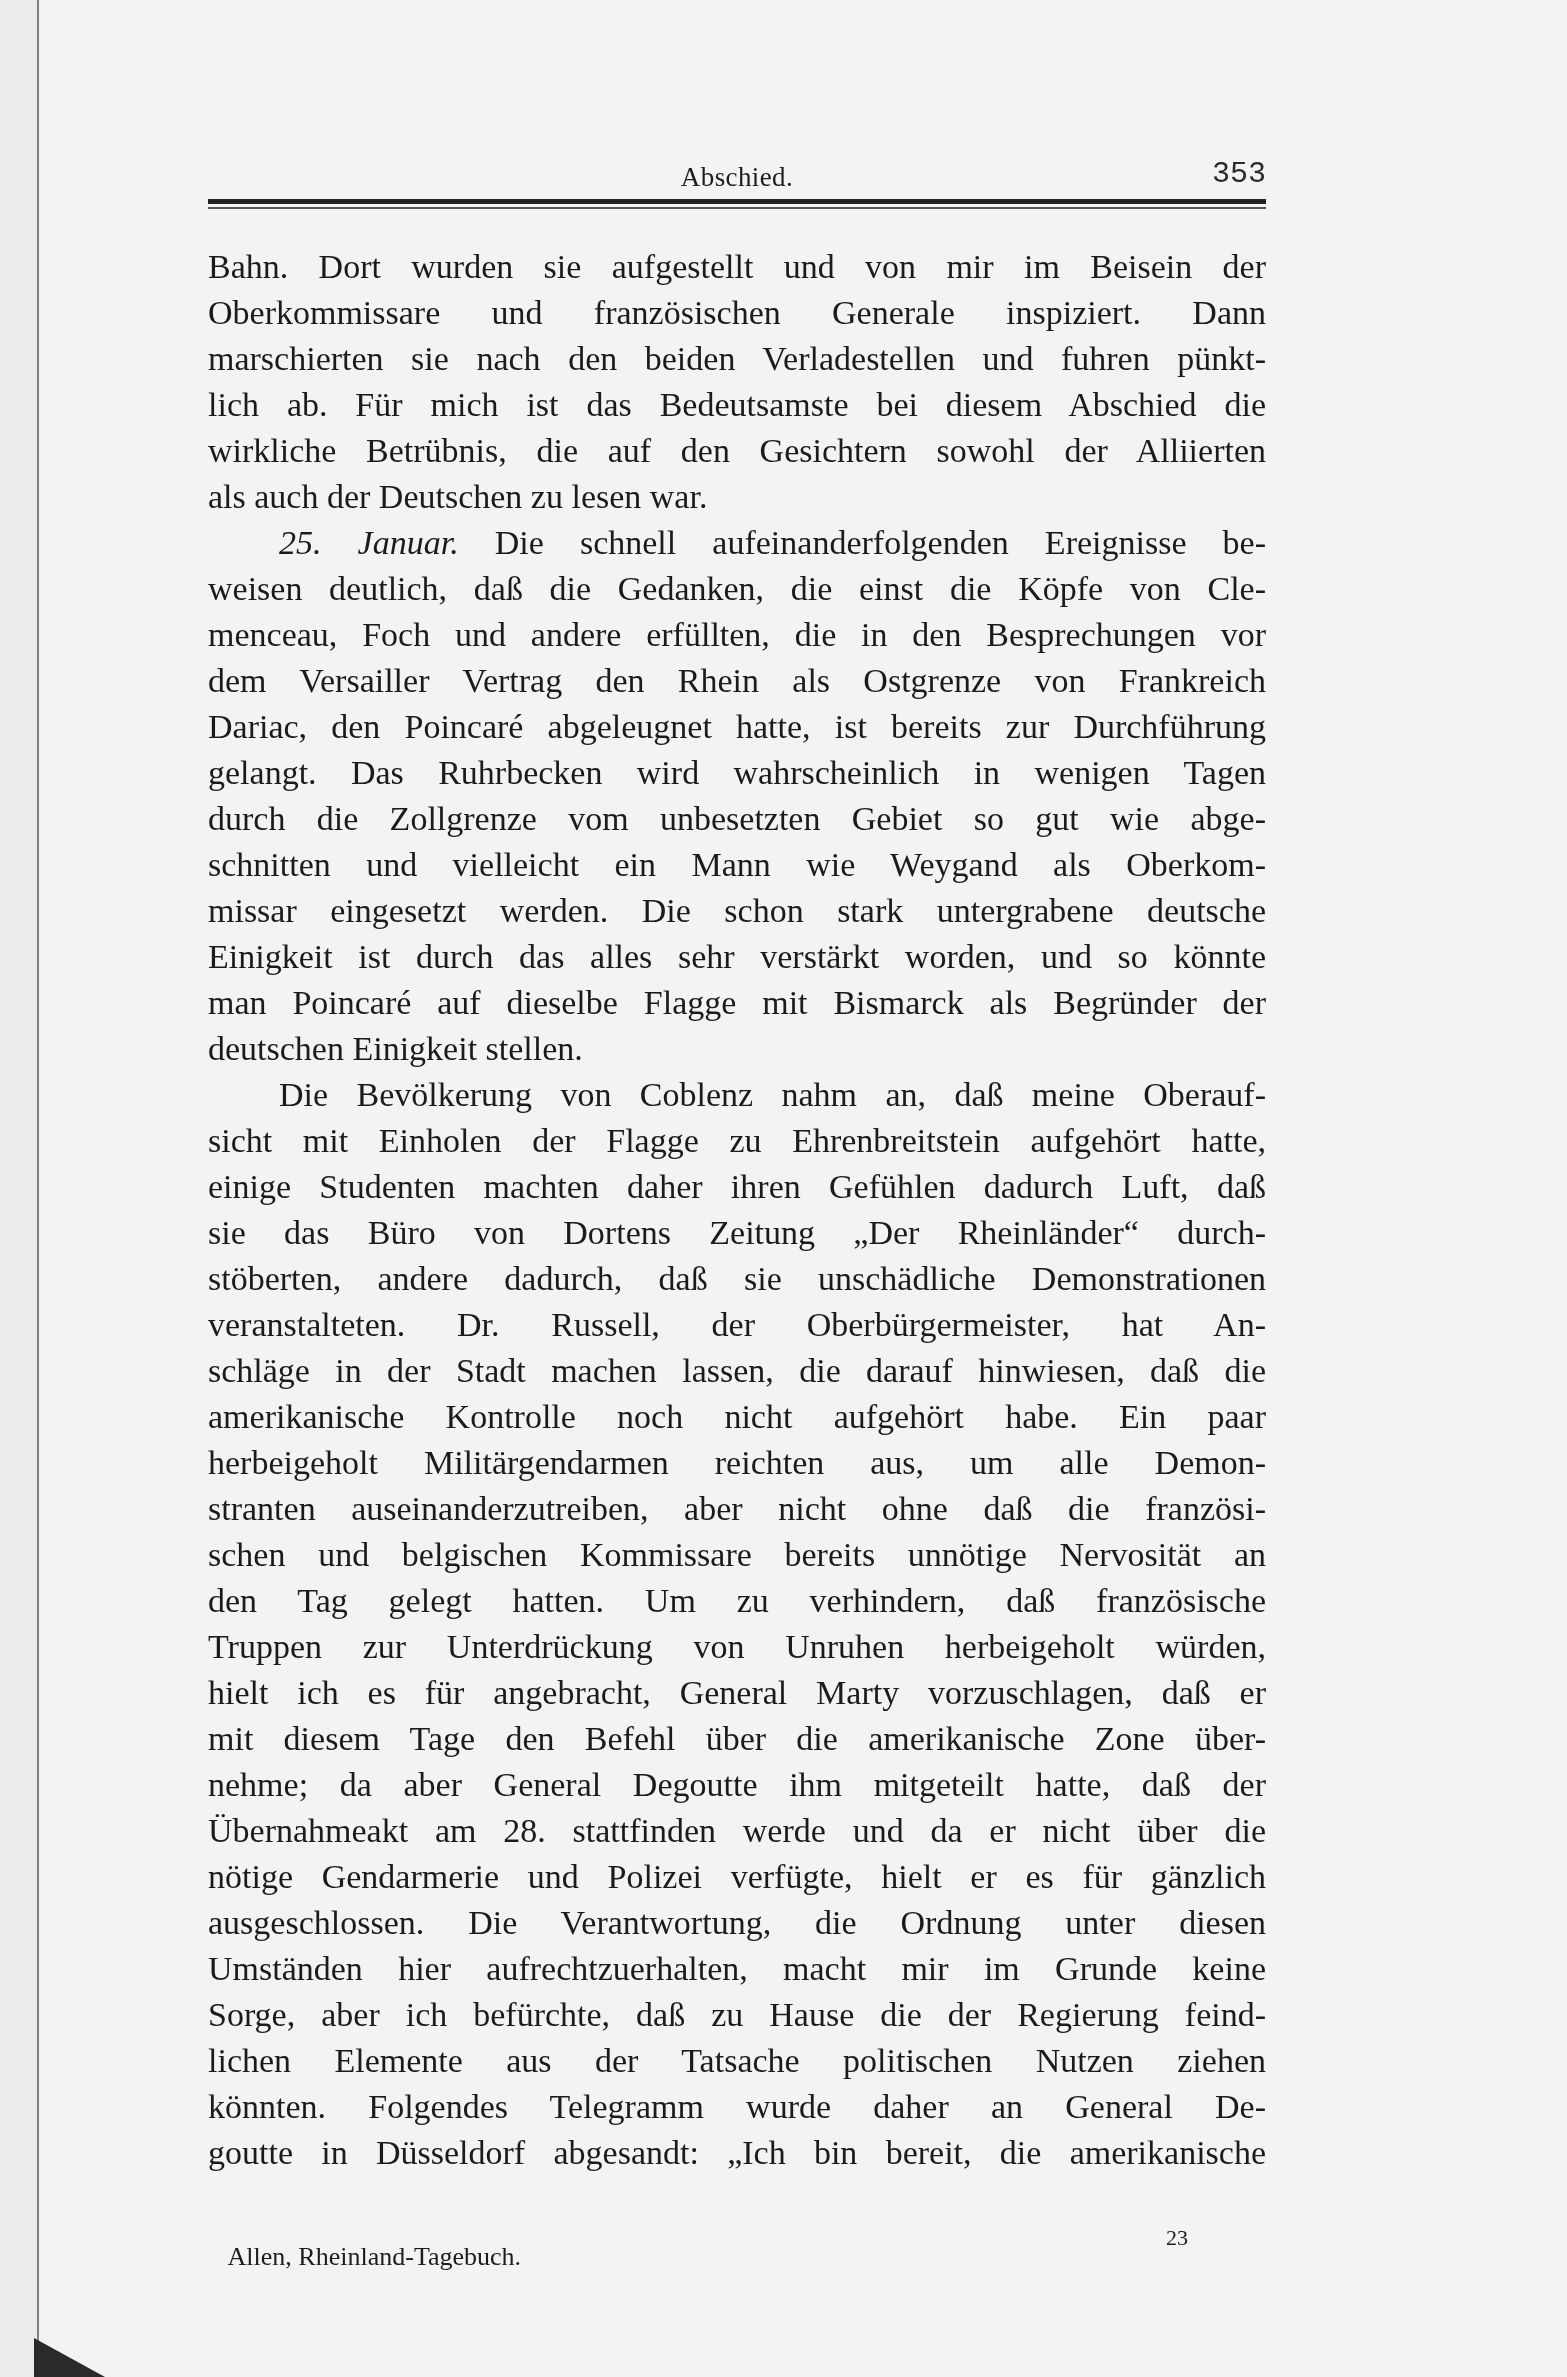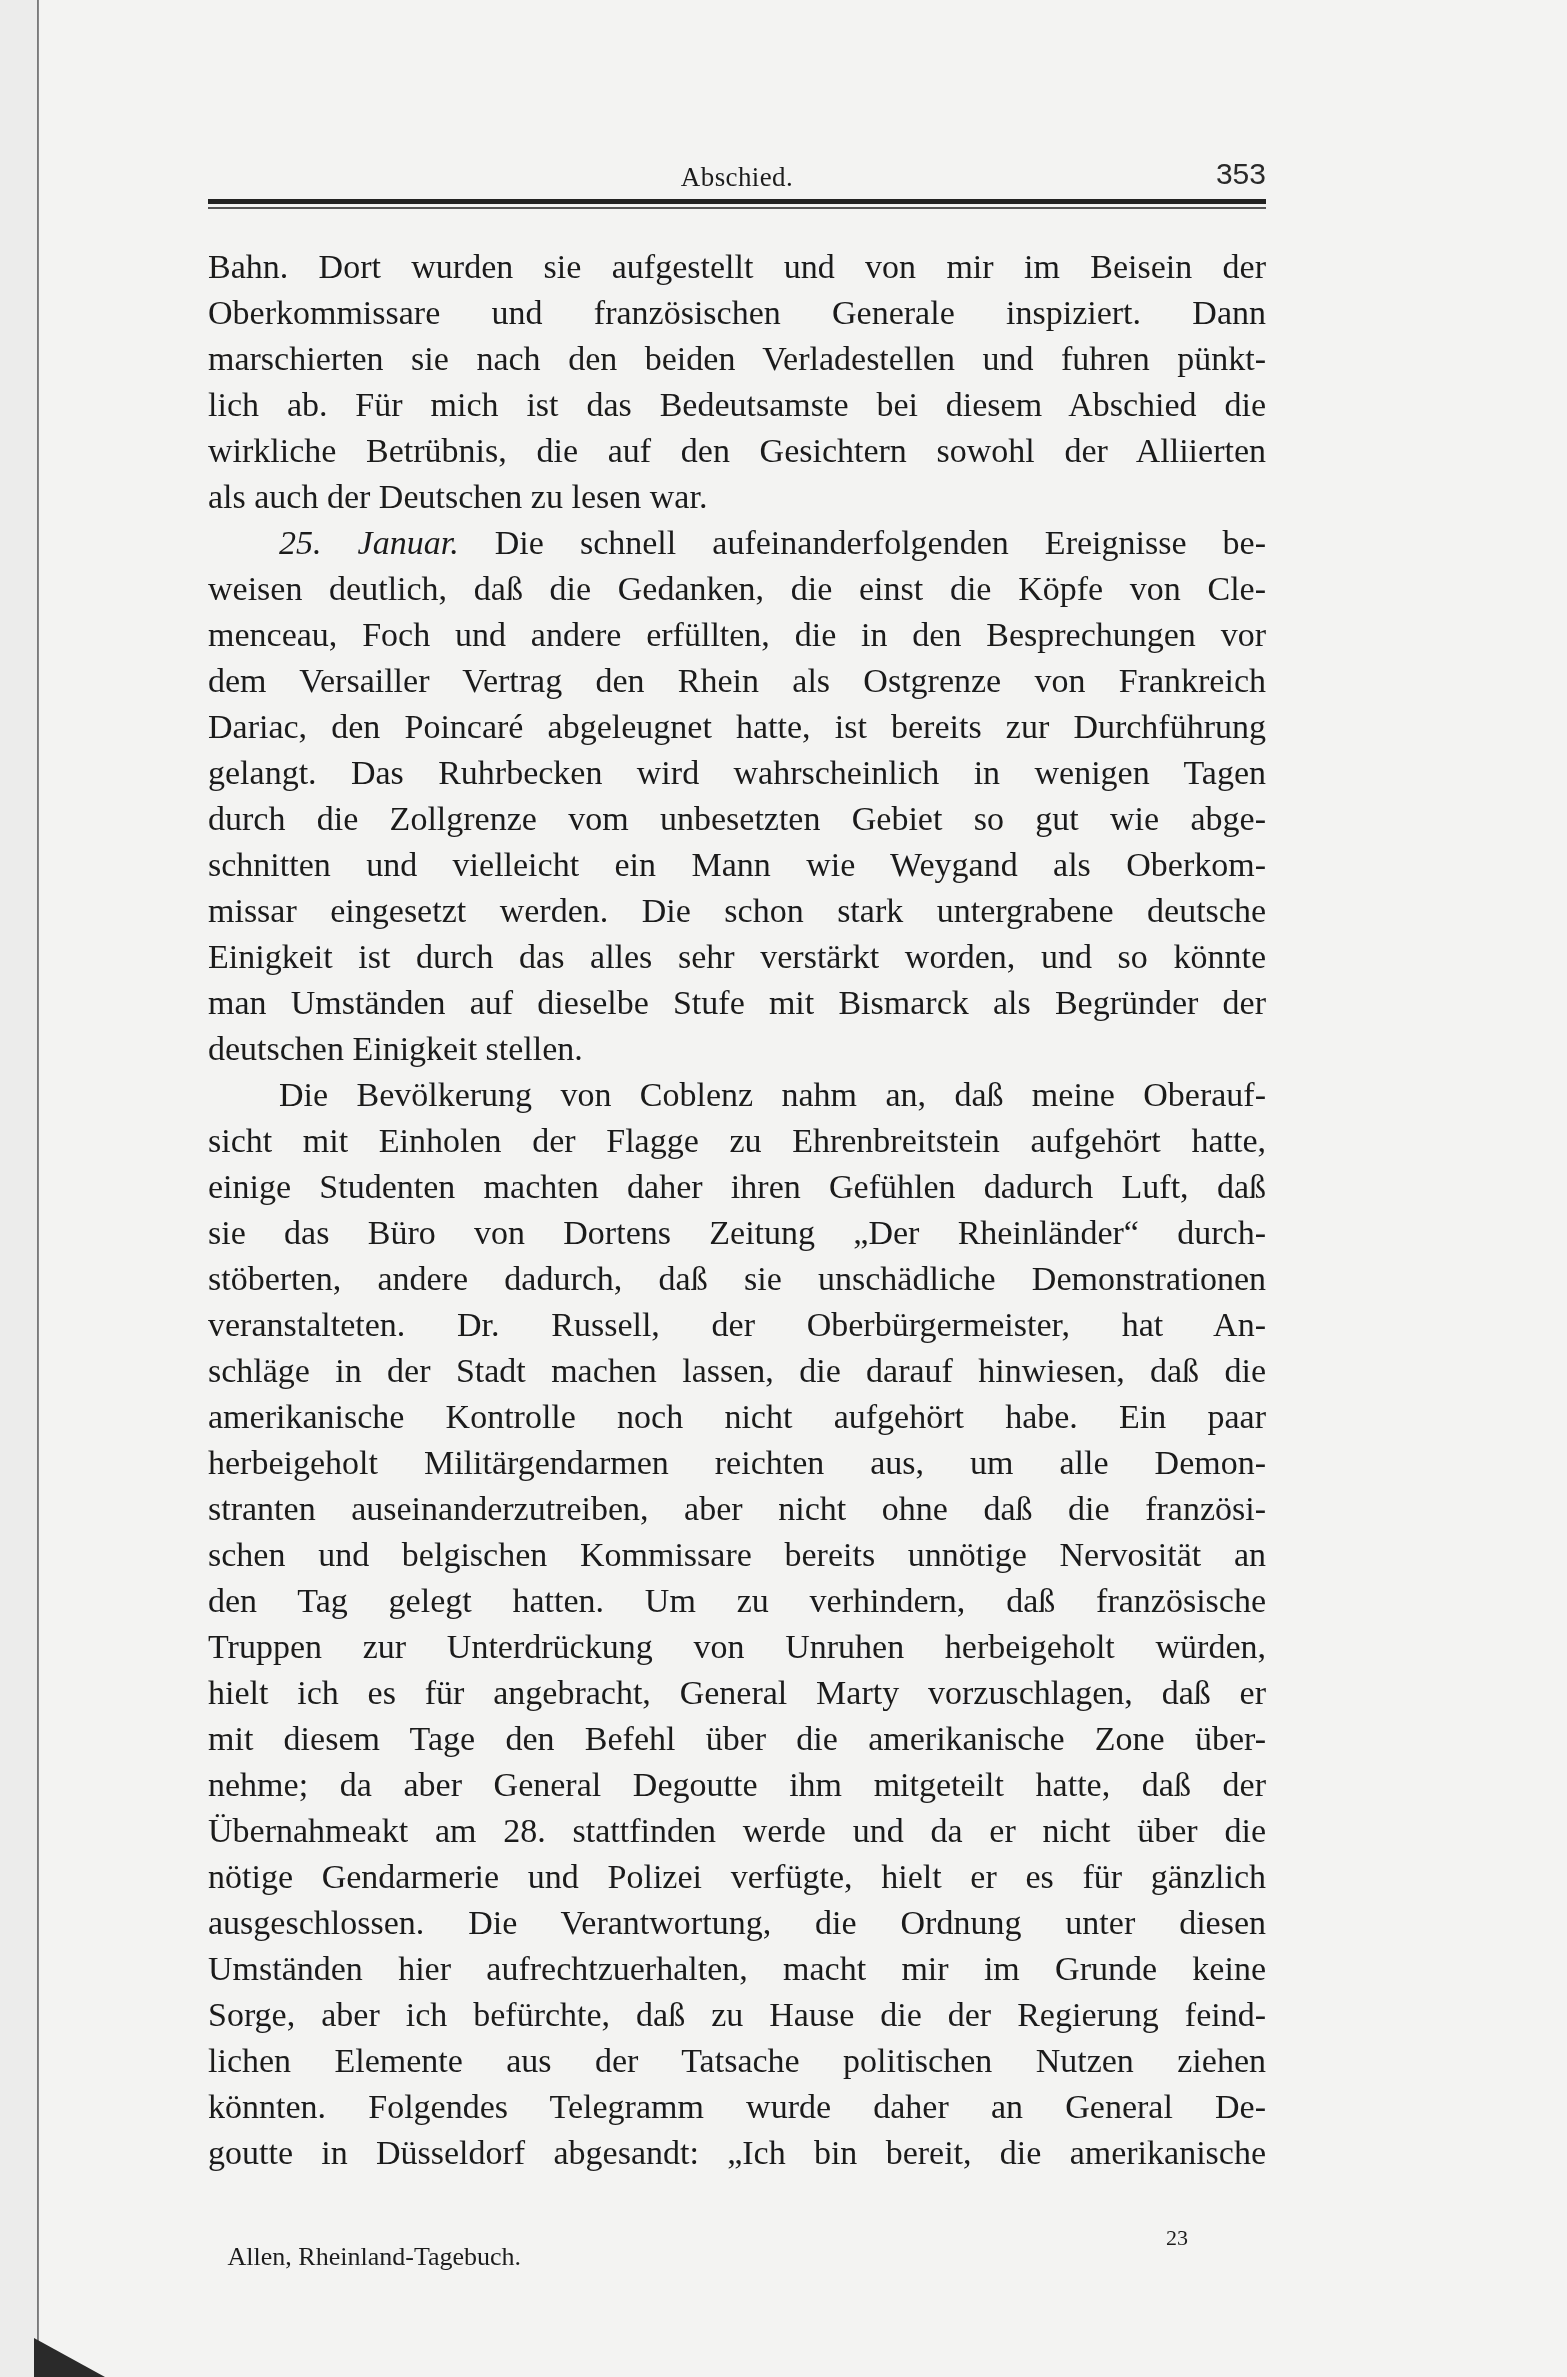--- a/index.html
+++ b/index.html
@@ -27,21 +27,21 @@
   }
   .running-head {
     position: absolute; top: 157px; left: 0; width: 1058px; height: 39px;
   }
   .head-title {
     position: absolute; left: 0; width: 1058px; text-align: center; top: 4.7px;
     font-family: "Liberation Serif", serif; font-size: 27px; letter-spacing: 0.4px;
   }
   .head-pageno {
     position: absolute; right: 0; top: 0;
-    font-family: Liberation Sans, sans-serif; font-size: 30px; color: #2a2a2a;
+    font-family: Liberation Mono, monospace; font-size: 30px; color: #2a2a2a;
   }
   .rule-thick {
     position: absolute; top: 199px; left: 0; width: 1058px; height: 4.7px; background: #222;
   }
   .rule-thin {
     position: absolute; top: 207px; left: 0; width: 1058px; height: 1.6px; background: #555;
   }
   .body-text {
     position: absolute; top: 244px; left: 0; width: 1058px;
     font-family: "Liberation Serif", serif;
@@ -93,21 +93,21 @@
     <span class="line indent"><span class="date">25. Januar.</span> <span>Die schnell aufeinanderfolgenden Ereignisse be-</span></span>
     <span class="line">weisen deutlich, daß die Gedanken, die einst die Köpfe von Cle-</span>
     <span class="line">menceau, Foch und andere erfüllten, die in den Besprechungen vor</span>
     <span class="line">dem Versailler Vertrag den Rhein als Ostgrenze von Frankreich</span>
     <span class="line">Dariac, den Poincaré abgeleugnet hatte, ist bereits zur Durchführung</span>
     <span class="line">gelangt. Das Ruhrbecken wird wahrscheinlich in wenigen Tagen</span>
     <span class="line">durch die Zollgrenze vom unbesetzten Gebiet so gut wie abge-</span>
     <span class="line">schnitten und vielleicht ein Mann wie Weygand als Oberkom-</span>
     <span class="line">missar eingesetzt werden. Die schon stark untergrabene deutsche</span>
     <span class="line">Einigkeit ist durch das alles sehr verstärkt worden, und so könnte</span>
-    <span class="line">man Umständen auf dieselbe Stufe mit Bismarck als Begründer der</span>
+    <span class="line">man Poincaré auf dieselbe Flagge mit Bismarck als Begründer der</span>
     <span class="line last">deutschen Einigkeit stellen.</span>
     <span class="line indent">Die Bevölkerung von Coblenz nahm an, daß meine Oberauf-</span>
     <span class="line">sicht mit Einholen der Flagge zu Ehrenbreitstein aufgehört hatte,</span>
     <span class="line">einige Studenten machten daher ihren Gefühlen dadurch Luft, daß</span>
     <span class="line">sie das Büro von Dortens Zeitung „Der Rheinländer“ durch-</span>
     <span class="line">stöberten, andere dadurch, daß sie unschädliche Demonstrationen</span>
     <span class="line">veranstalteten. Dr. Russell, der Oberbürgermeister, hat An-</span>
     <span class="line">schläge in der Stadt machen lassen, die darauf hinwiesen, daß die</span>
     <span class="line">amerikanische Kontrolle noch nicht aufgehört habe. Ein paar</span>
     <span class="line">herbeigeholt Militärgendarmen reichten aus, um alle Demon-</span>

